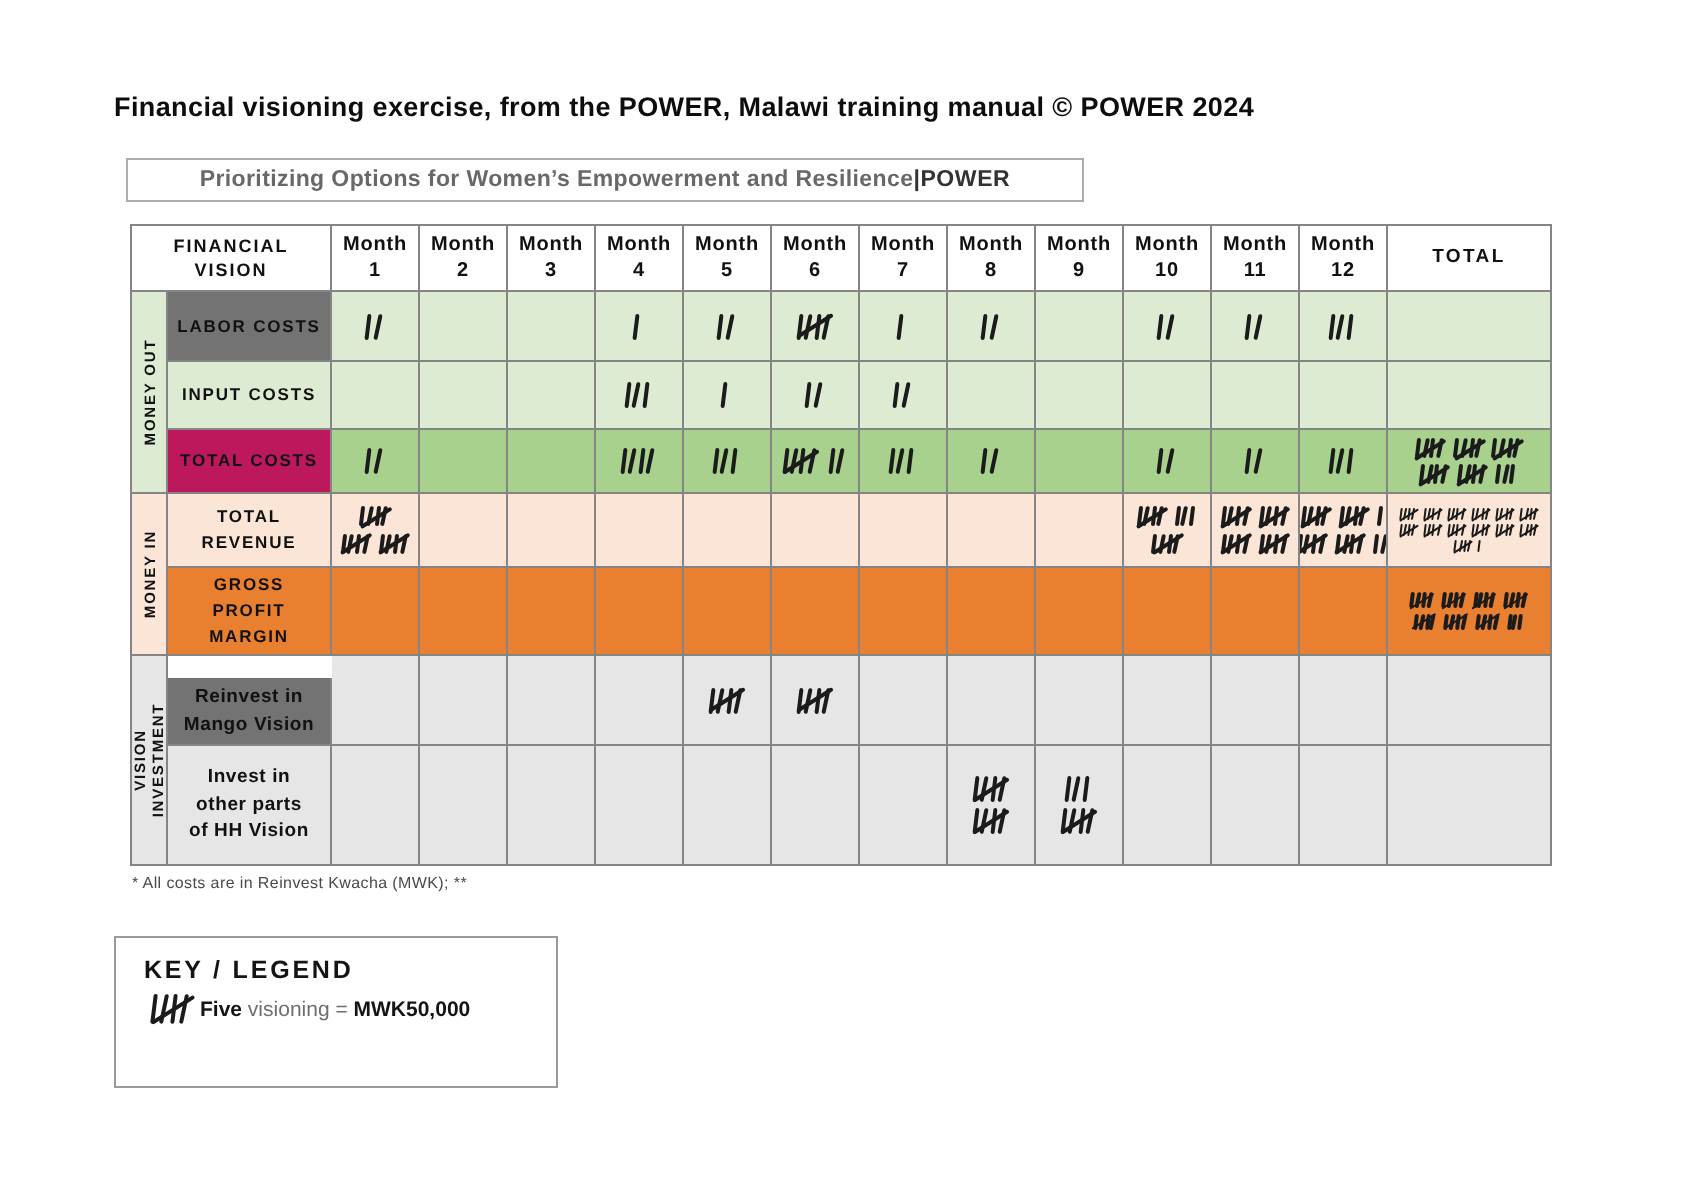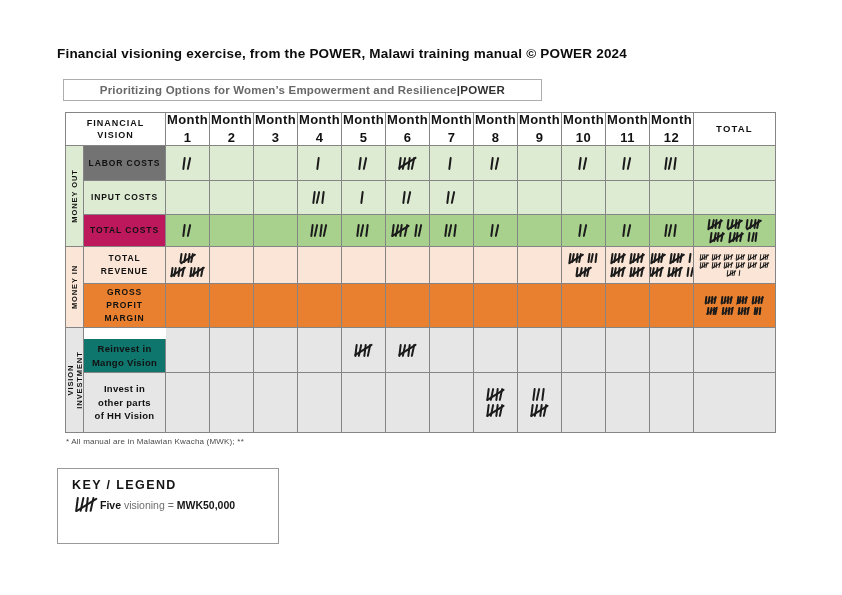--- a/index.html
+++ b/index.html
@@ -14,21 +14,21 @@
   .subtitle-box .sub{font-size:11.5px;font-weight:700;color:#686868;letter-spacing:.2px;}
   .subtitle-box .brand{font-size:11.5px;font-weight:700;color:#323232;letter-spacing:.3px;}
 
   
   .grid{position:absolute;left:65px;top:112px;display:grid;
         grid-template-columns:18px 82px repeat(12,44px) 82px;
         grid-template-rows:33px 35px 34px 32px 37px 44px 45px 60px;
         border-top:1px solid var(--gl);border-left:1px solid var(--gl);}
   .cell{border-right:1px solid var(--gl);border-bottom:1px solid var(--gl);box-sizing:border-box;
         display:flex;align-items:center;justify-content:center;overflow:hidden;}
-  .hdr{background:#fff;font-weight:700;font-size:13px;letter-spacing:.4px;white-space:pre-line;
+  .hdr{background:#fff;font-weight:700;font-size:10px;letter-spacing:.4px;white-space:pre-line;
        text-align:center;line-height:1.35;}
   .corner{font-size:9px;letter-spacing:1px;}
   .total-hdr{font-size:9.5px;letter-spacing:1.2px;}
   .gcell{position:relative;}
   .vtext{position:absolute;top:50%;left:50%;transform:translate(-50%,-50%) rotate(-90deg);
          white-space:pre;text-align:center;font-size:7.5px;font-weight:700;letter-spacing:.9px;line-height:1.25;}
   .rlabel{font-size:8.5px;font-weight:700;letter-spacing:.9px;white-space:pre-line;text-align:center;line-height:1.5;padding:1px;}
   .rlabel.mixed{font-size:9.5px;font-weight:600;letter-spacing:.3px;line-height:1.45;}
   .dcell{flex-direction:column;padding:2px 1px;}
 
@@ -636,21 +636,21 @@
             <i class="tk"></i>
             <i class="tk"></i>
             <i class="tk"></i>
           </span>
         </div>
       </div>
       <div class="cell gcell" style="grid-area: 7 / 1 / 9 / 2; background: rgb(231, 230, 230);">
         <div class="vtext">VISION
 INVESTMENT</div>
       </div>
-      <div class="cell rlabel mixed" style="grid-area: 7 / 2; background: #0f766e; margin-top: 11px;">Reinvest in
+      <div class="cell rlabel mixed" style="grid-area: 7 / 2; background: #737373; margin-top: 11px;">Reinvest in
 Mango Vision</div>
       <div class="cell dcell" style="grid-area: 7 / 3; background: rgb(231, 230, 230);"></div>
       <div class="cell dcell" style="grid-area: 7 / 4; background: rgb(231, 230, 230);"></div>
       <div class="cell dcell" style="grid-area: 7 / 5; background: rgb(231, 230, 230);"></div>
       <div class="cell dcell" style="grid-area: 7 / 6; background: rgb(231, 230, 230);"></div>
       <div class="cell dcell" style="grid-area: 7 / 7; background: rgb(231, 230, 230);">
         <div class="tline">
           <span class="tg five">
             <i class="tk"></i>
             <i class="tk"></i>
@@ -720,21 +720,21 @@
             <i class="tk"></i>
           </span>
         </div>
       </div>
       <div class="cell dcell" style="grid-area: 8 / 12; background: rgb(231, 230, 230);"></div>
       <div class="cell dcell" style="grid-area: 8 / 13; background: rgb(231, 230, 230);"></div>
       <div class="cell dcell" style="grid-area: 8 / 14; background: rgb(231, 230, 230);"></div>
       <div class="cell dcell" style="grid-area: 8 / 15; background: rgb(231, 230, 230);"></div>
     </div>
 
-  <div class="footnote">* All manual are  in Malawian Kwacha (MWK); **</div>
+  <div class="footnote">* All costs are  in Reinvest Kwacha (MWK); **</div>
 
   <div class="legend">
     <div class="legend-title">KEY / LEGEND</div>
     <div class="legend-item">
       <span class="legend-icon">
           <span class="tg five">
             <i class="tk"></i>
             <i class="tk"></i>
             <i class="tk"></i>
             <i class="tk"></i>

